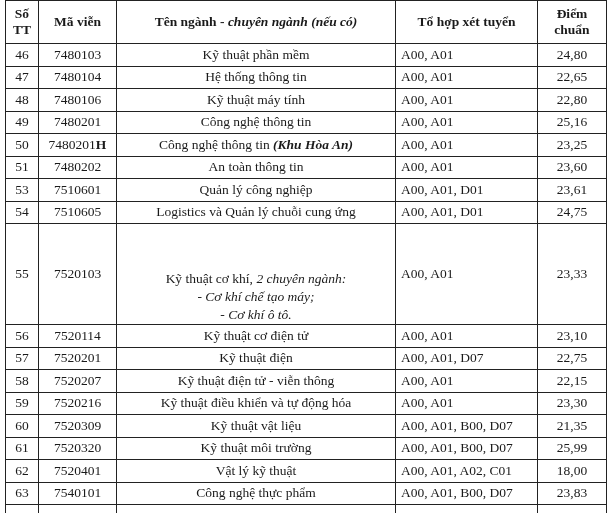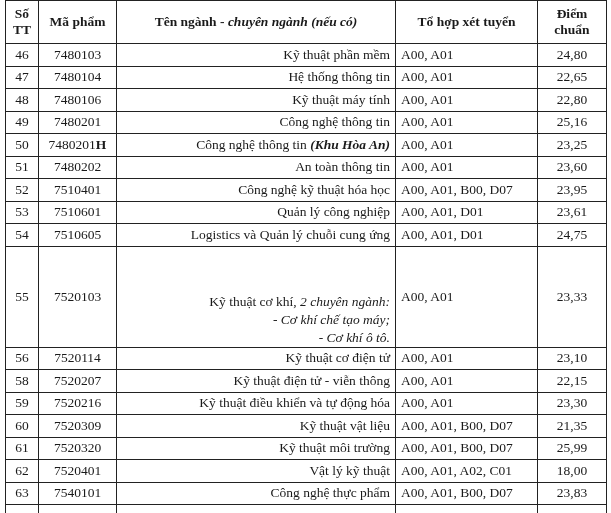--- a/index.html
+++ b/index.html
@@ -52,21 +52,21 @@
     table.scores tbody td {
       height: 21.5px;
       line-height: 18px;
     }
     table.scores tbody tr.tall td {
       height: 58px;
     }
     td.stt { text-align: center; }
     td.code { text-align: center; padding: 0 2px; }
     td.code .suffix { font-weight: bold; }
-    td.name { text-align: right; }
+    td.name { text-align: center; }
     td.name .note { font-weight: bold; font-style: italic; }
     td.name .multi-line { line-height: 18px; white-space: normal; margin-top: 46px; }
     td.name .it { font-style: italic; }
     td.combo { text-align: left; }
     td.score { text-align: center; font-weight: normal; }
     tr.partial td { height: 6px; border-bottom: none; }
   </style>
 </head>
 <body>
 
@@ -74,21 +74,21 @@
   <colgroup>
     <col class="c-stt">
       <col class="c-code">
       <col class="c-name">
       <col class="c-combo">
       <col class="c-score">
   </colgroup>
   <thead>
     <tr>
       <th><span>Số</span><br><span>TT</span></th>
-      <th>Mã phẩm</th>
+      <th>Mã viễn</th>
       <th><span>Tên ngành - </span><span class="it">chuyên ngành (nếu có)</span></th>
       <th>Tổ hợp xét tuyển</th>
       <th><span>Điểm</span><br><span>chuẩn</span></th>
     </tr>
   </thead>
   <tbody>
     <tr>
       <td class="stt">46</td>
       <td class="code">7480103</td>
       <td class="name">Kỹ thuật phần mềm</td>
@@ -122,27 +122,20 @@
       <td class="name"><span>Công nghệ thông tin </span><span class="note">(Khu Hòa An)</span></td>
       <td class="combo">A00, A01</td>
       <td class="score">23,25</td>
     </tr>
     <tr>
       <td class="stt">51</td>
       <td class="code">7480202</td>
       <td class="name">An toàn thông tin</td>
       <td class="combo">A00, A01</td>
       <td class="score">23,60</td>
-    </tr>
-    <tr>
-      <td class="stt">52</td>
-      <td class="code">7510401</td>
-      <td class="name">Công nghệ kỹ thuật hóa học</td>
-      <td class="combo">A00, A01, B00, D07</td>
-      <td class="score">23,95</td>
     </tr>
     <tr>
       <td class="stt">53</td>
       <td class="code">7510601</td>
       <td class="name">Quản lý công nghiệp</td>
       <td class="combo">A00, A01, D01</td>
       <td class="score">23,61</td>
     </tr>
     <tr>
       <td class="stt">54</td>
@@ -165,20 +158,27 @@
       <td class="score">23,33</td>
     </tr>
     <tr>
       <td class="stt">56</td>
       <td class="code">7520114</td>
       <td class="name">Kỹ thuật cơ điện tử</td>
       <td class="combo">A00, A01</td>
       <td class="score">23,10</td>
     </tr>
     <tr>
+      <td class="stt">57</td>
+      <td class="code">7520201</td>
+      <td class="name">Kỹ thuật điện</td>
+      <td class="combo">A00, A01, D07</td>
+      <td class="score">22,75</td>
+    </tr>
+    <tr>
       <td class="stt">58</td>
       <td class="code">7520207</td>
       <td class="name">Kỹ thuật điện tử - viễn thông</td>
       <td class="combo">A00, A01</td>
       <td class="score">22,15</td>
     </tr>
     <tr>
       <td class="stt">59</td>
       <td class="code">7520216</td>
       <td class="name">Kỹ thuật điều khiển và tự động hóa</td>

